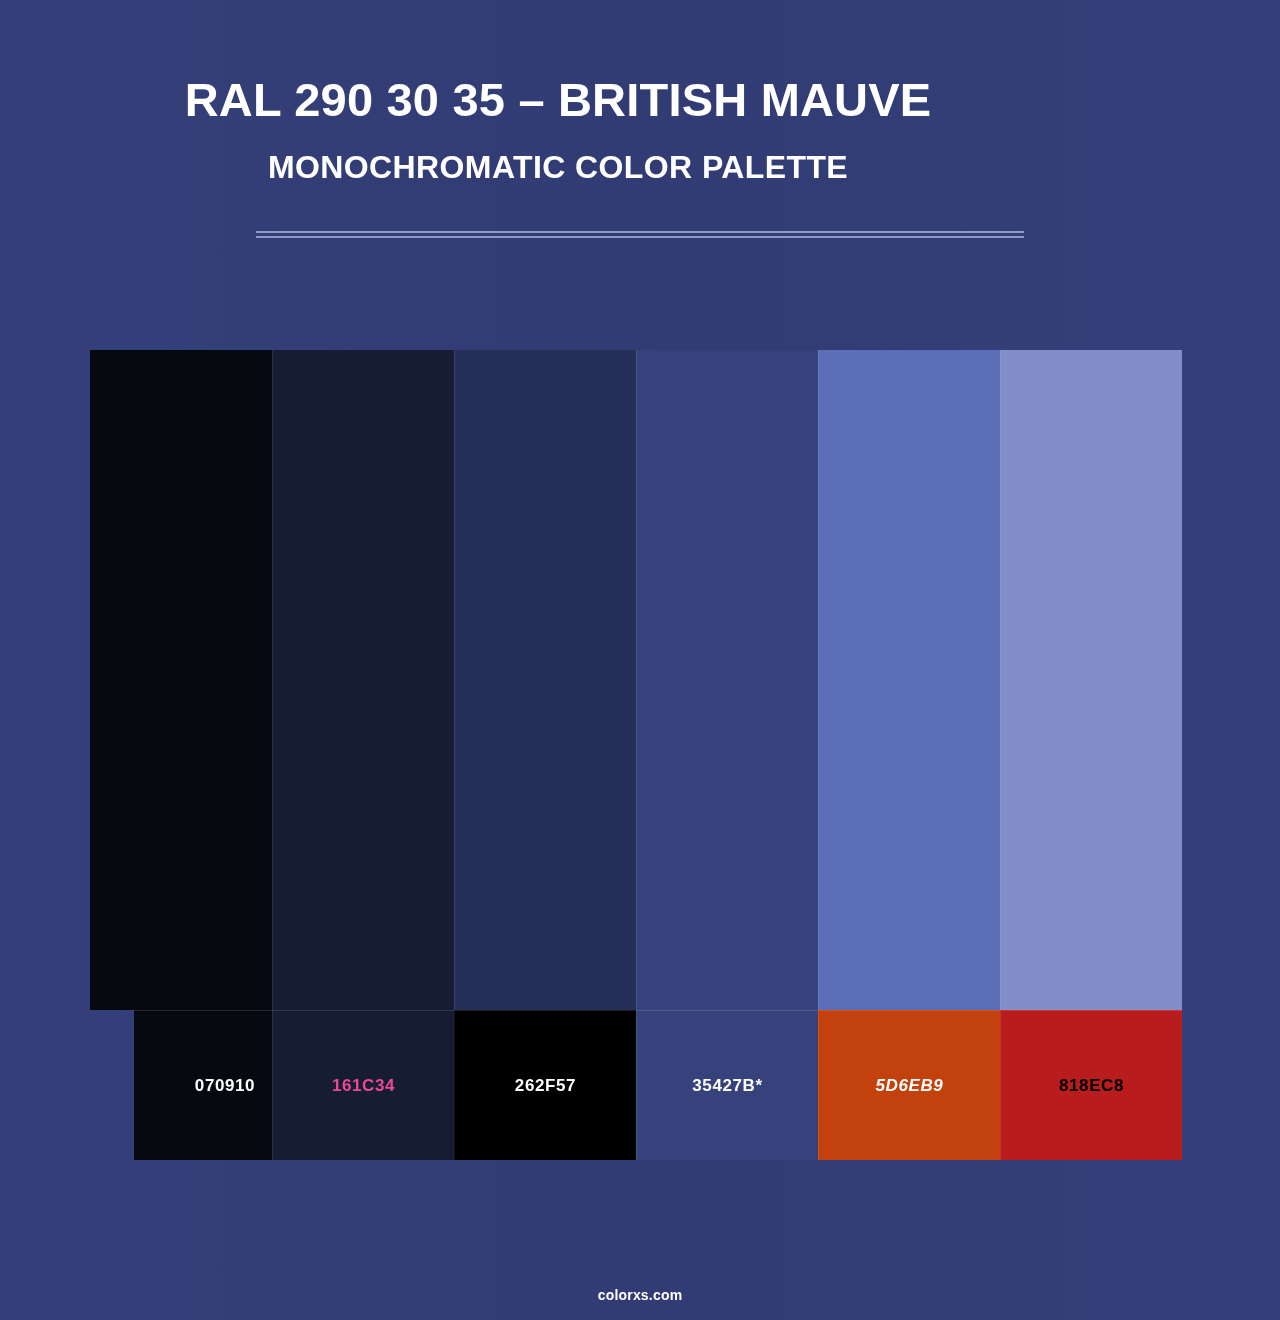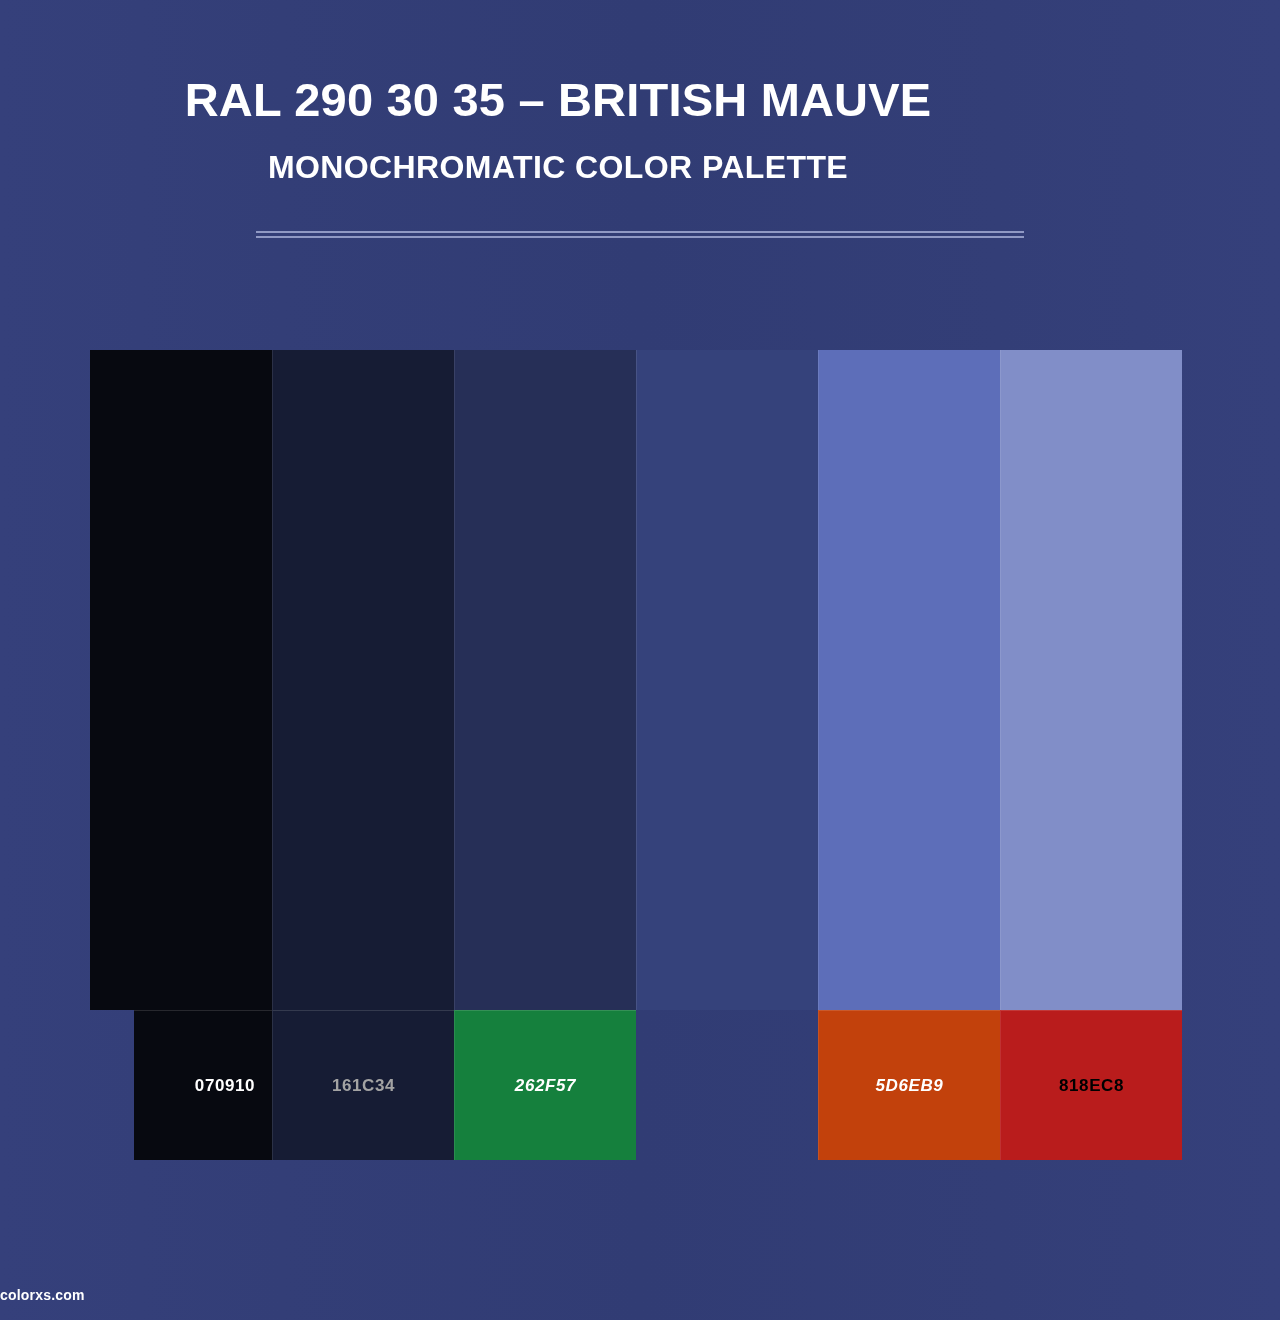--- a/index.html
+++ b/index.html
@@ -128,21 +128,21 @@
   .swatch + .swatch .label-cell {
     border-left: 1px solid rgba(255,255,255,0.09);
   }
 
   
   .footer {
     position: absolute;
     left: 0;
     top: 1286px;
     width: 1280px;
-    text-align: left;
+    text-align: center;
   }
 
   .footer .brand {
     font-size: 14px;
     font-weight: 800;
     color: #FFFFFF;
     letter-spacing: 0.2px;
   }
 </style>
 </head>
@@ -167,33 +167,36 @@
     <div class="swatch">
       <div class="block" style="background: rgb(7, 9, 16);"></div>
       <div class="label-cell" style="background: rgb(7, 9, 16); margin-left: 44px;">
         <span class="hex" style="color: rgb(255, 255, 255);">070910</span>
       </div>
     </div>
 
     <div class="swatch">
       <div class="block" style="background: rgb(22, 28, 52);"></div>
       <div class="label-cell" style="background: rgb(22, 28, 52);">
-        <span class="hex" style="color: #a3a3a3;">161C34</span>
+        <span class="hex" style="color: #ec4899;">161C34</span>
       </div>
     </div>
 
     <div class="swatch">
       <div class="block" style="background: rgb(38, 47, 87);"></div>
-      <div class="label-cell" style="background: #15803d; font-style: italic;">
+      <div class="label-cell" style="background: #000000;">
         <span class="hex" style="color: rgb(255, 255, 255);">262F57</span>
       </div>
     </div>
 
     <div class="swatch">
       <div class="block" style="background: rgb(53, 66, 123);"></div>
+      <div class="label-cell" style="background: rgb(53, 66, 123);">
+        <span class="hex" style="color: rgb(255, 255, 255);">35427B*</span>
+      </div>
     </div>
 
 
     <div class="swatch">
       <div class="block" style="background: rgb(93, 110, 185);"></div>
       <div class="label-cell" style="background: #c2410c; font-style: italic;">
         <span class="hex" style="color: rgb(255, 255, 255);">5D6EB9</span>
       </div>
     </div>
 

